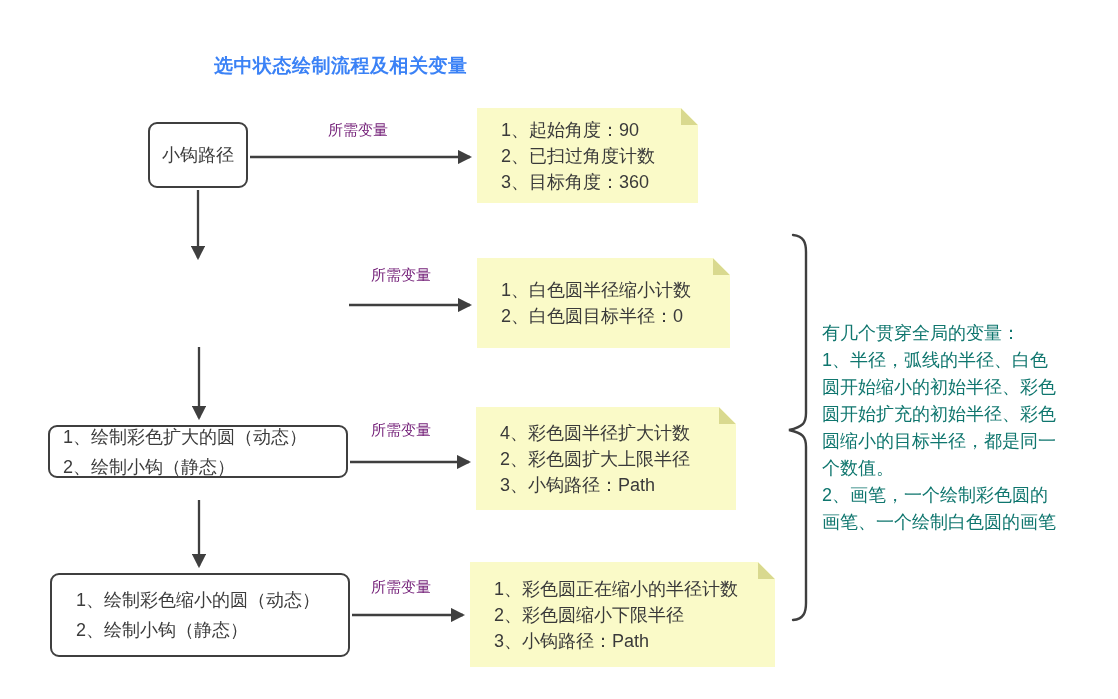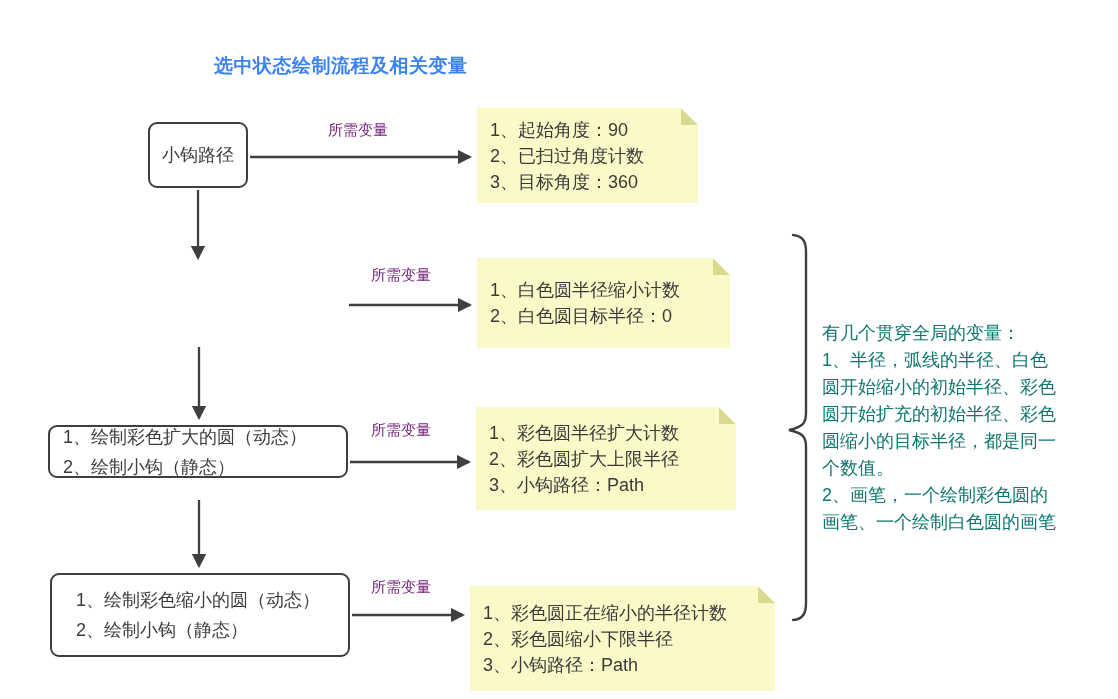--- a/index.html
+++ b/index.html
@@ -63,39 +63,39 @@
   .label-3 { left: 371px; top: 421px; }
   .label-4 { left: 371px; top: 578px; }
   .sticky-note {
     position: absolute;
     box-sizing: border-box;
     background: #fafac8;
     clip-path: polygon(0 0, calc(100% - 17px) 0, 100% 17px, 100% 100%, 0 100%);
     display: flex;
     flex-direction: column;
     justify-content: center;
-    padding-left: 13px;
+    padding-left: 24px;
     color: #3a3a3a;
     font-size: 18px;
     line-height: 26px;
   }
   .sticky-note .note-line { white-space: nowrap; }
   .note-fold {
     position: absolute;
     top: 0;
     right: 0;
     width: 17px;
     height: 17px;
     background: #d9d98f;
     clip-path: polygon(0 0, 100% 100%, 0 100%);
   }
   .note-1 { left: 477px; top: 108px; width: 221px; height: 95px; }
   .note-2 { left: 477px; top: 258px; width: 253px; height: 90px; }
   .note-3 { left: 476px; top: 407px; width: 260px; height: 103px; }
-  .note-4 { left: 470px; top: 562px; width: 305px; height: 105px; margin-top: 24px; }
+  .note-4 { left: 470px; top: 562px; width: 305px; height: 105px; }
   .annotation {
     position: absolute;
     left: 822px;
     top: 320px;
     width: 262px;
     font-size: 18px;
     line-height: 27px;
     color: #0f766e;
     white-space: pre-line;
   }
@@ -151,21 +151,21 @@
   </div>
 
   <div class="sticky-note note-2">
     <div class="note-fold"></div>
     <div class="note-line">1、白色圆半径缩小计数</div>
     <div class="note-line">2、白色圆目标半径：0</div>
   </div>
 
   <div class="sticky-note note-3">
     <div class="note-fold"></div>
-    <div class="note-line">1、彩色圆半径扩大计数</div>
+    <div class="note-line">4、彩色圆半径扩大计数</div>
     <div class="note-line">2、彩色圆扩大上限半径</div>
     <div class="note-line">3、小钩路径：Path</div>
   </div>
 
   <div class="sticky-note note-4">
     <div class="note-fold"></div>
     <div class="note-line">1、彩色圆正在缩小的半径计数</div>
     <div class="note-line">2、彩色圆缩小下限半径</div>
     <div class="note-line">3、小钩路径：Path</div>
   </div>

